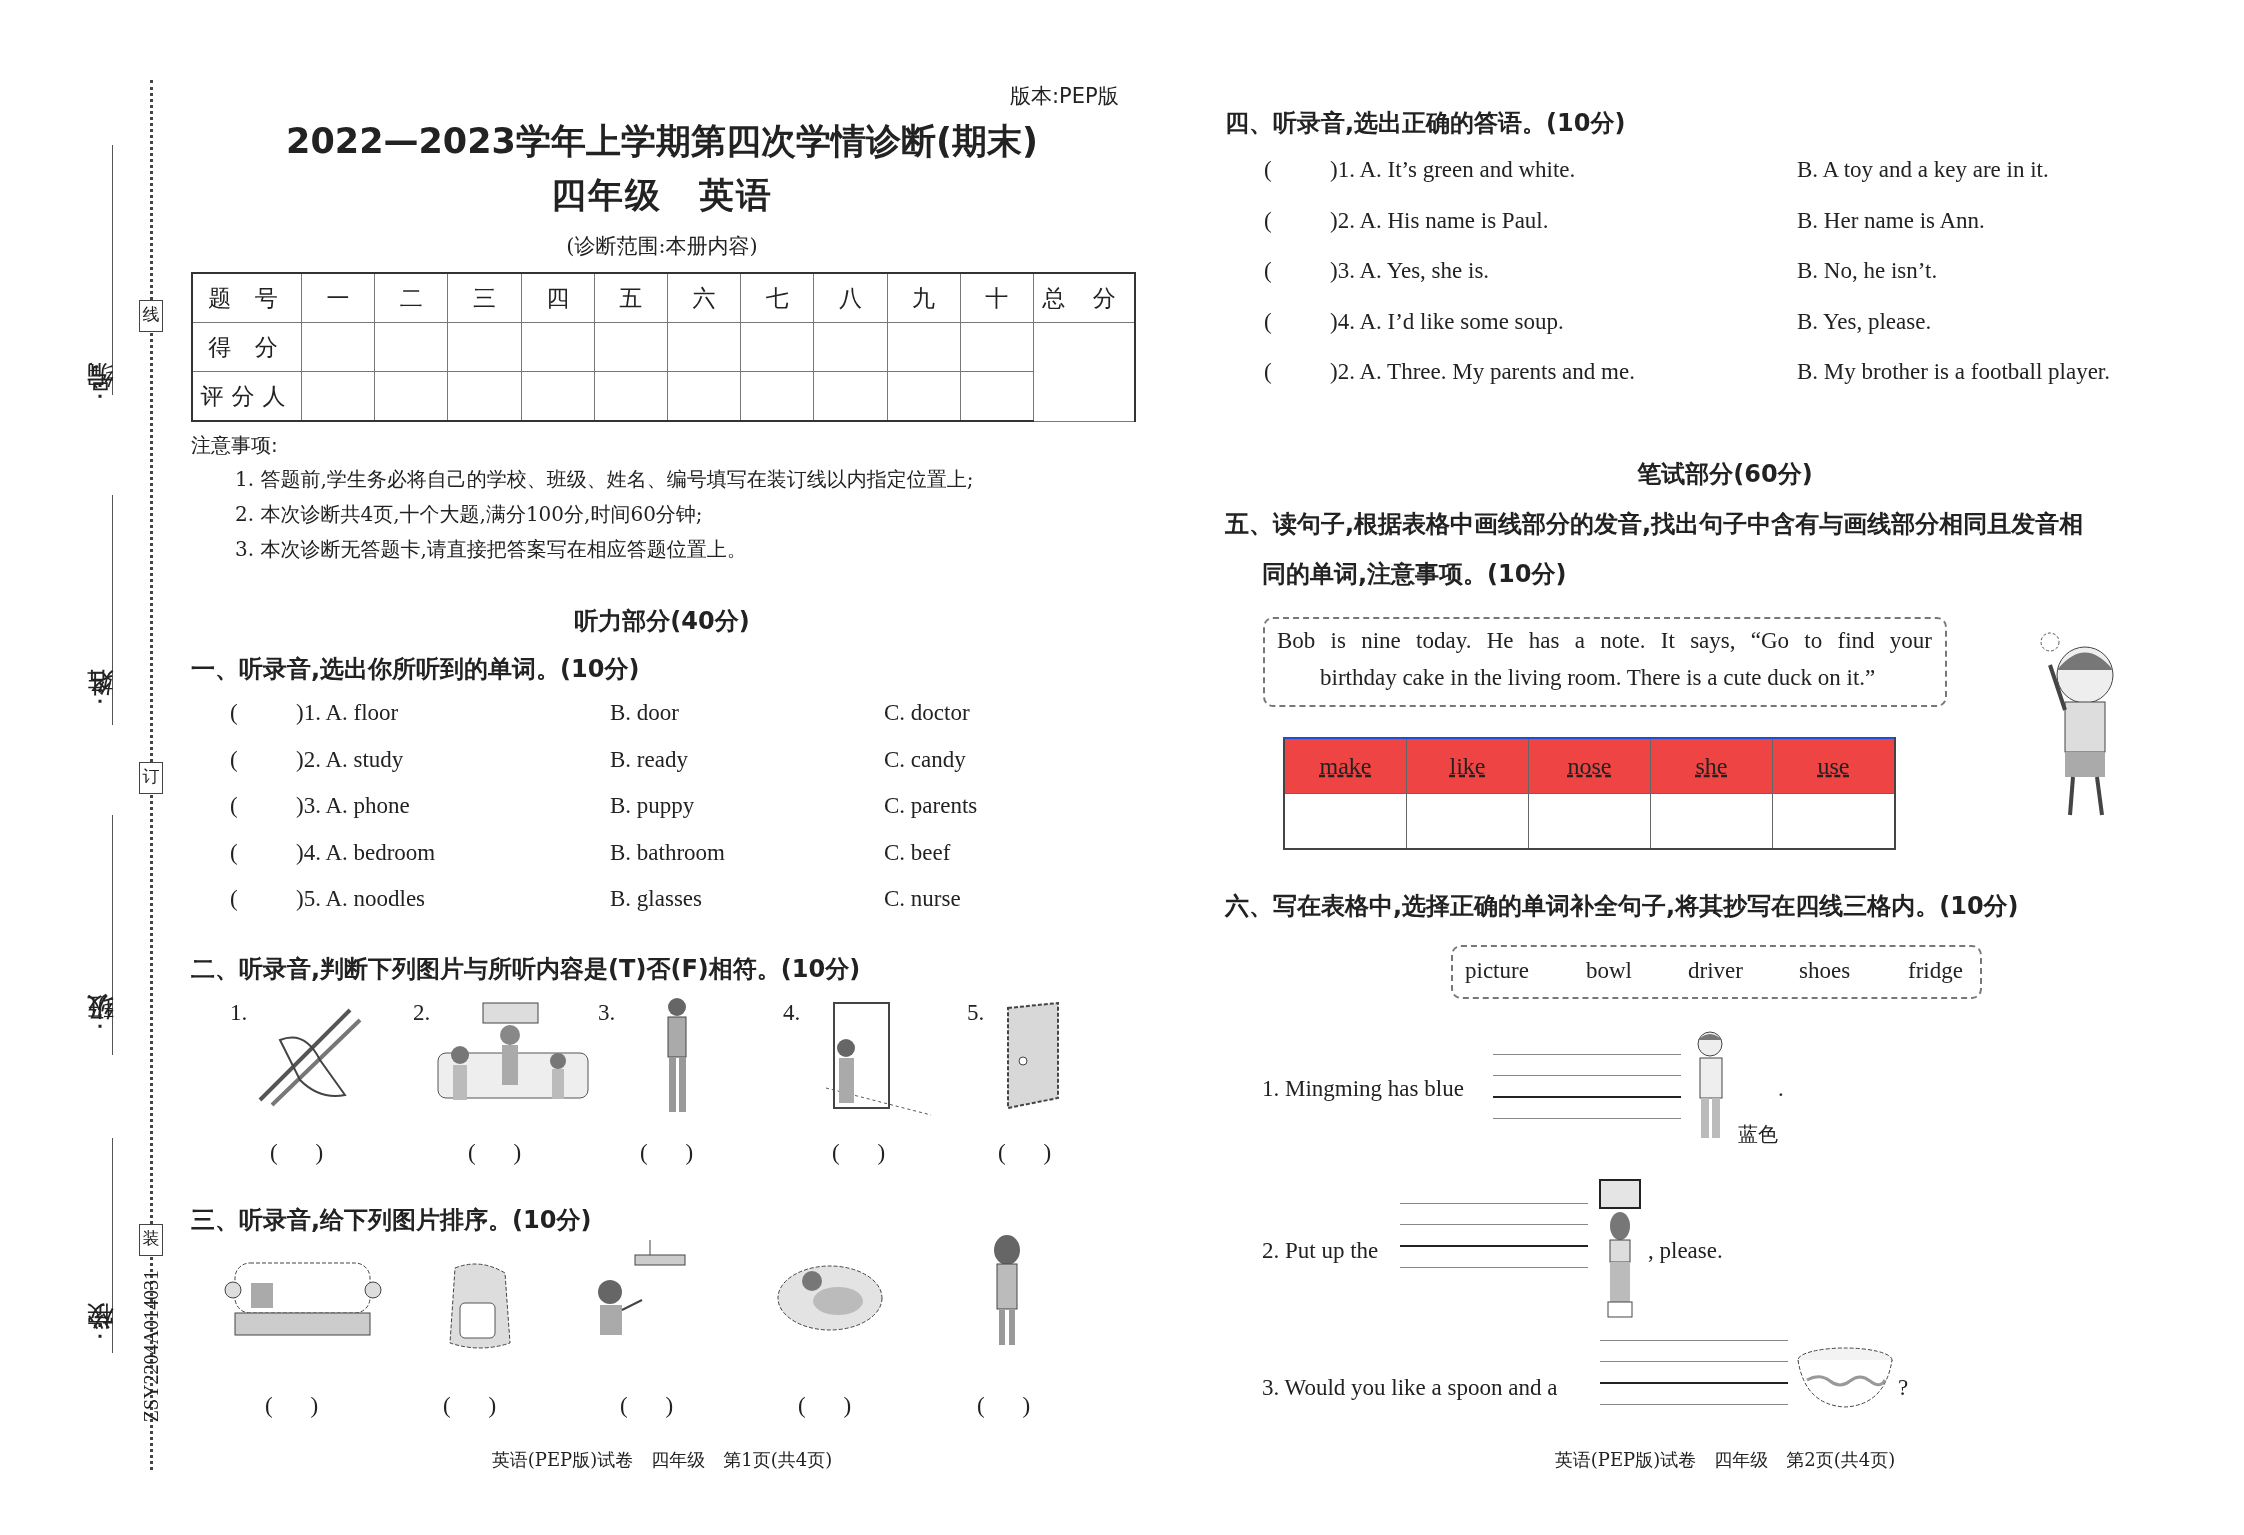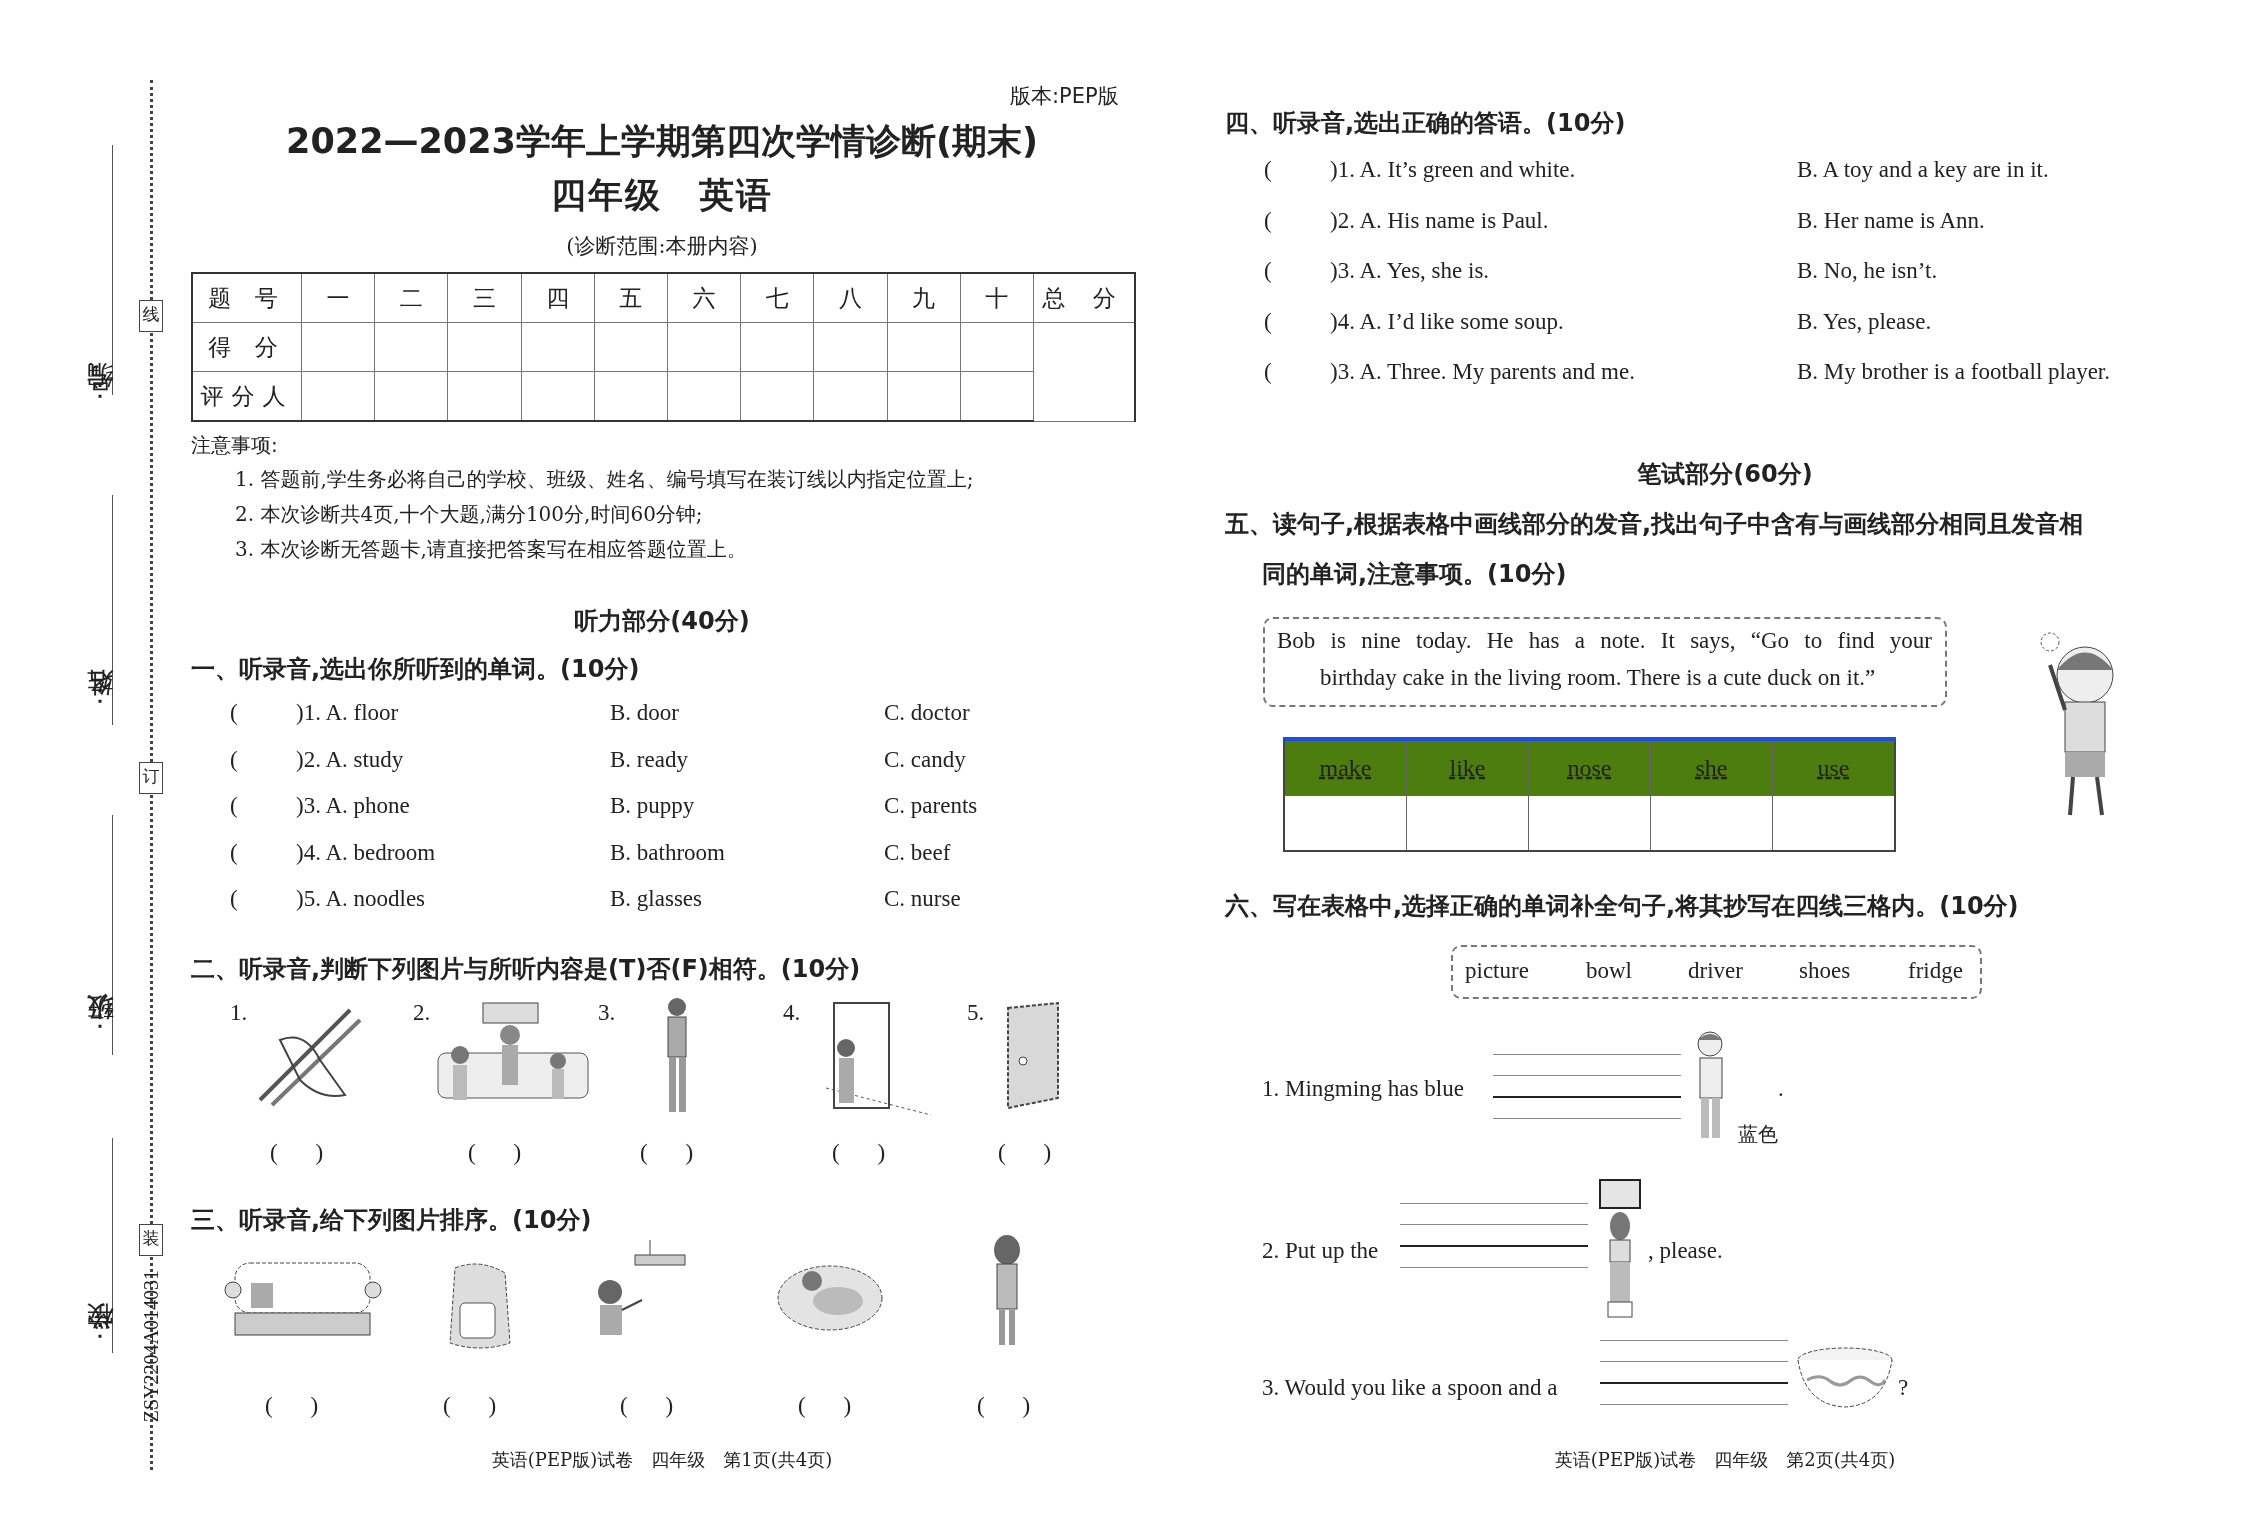--- a/index.html
+++ b/index.html
@@ -36,21 +36,21 @@
 
   .part-h { font-size:24px; }
   .sec-h { font-size:24px; }
   .q { font-size:23px; }
   .paren { font-size:23px; }
 
   .dashbox { position:absolute; border:2px dashed #777; border-radius:10px; }
 
   table.pron { position:absolute; left:1283px; top:737px; border-collapse:collapse; font-size:24px; }
   table.pron td { width:119px; height:52px; border:1px solid #666; text-align:center; }
-  table.pron tr:first-child td { background:#4d7c0f; border-top:4px solid #1d4ed8; }
+  table.pron tr:first-child td { background:#ef4444; border-top:2px solid #1d4ed8; }
   table.pron tr:last-child td { border-bottom:2px solid #444; }
   table.pron td:first-child { border-left:2px solid #444; }
   table.pron td:last-child { border-right:2px solid #444; }
   .ul { text-decoration:underline; text-decoration-style:dashed; }
 
   .fourline { position:absolute; width:188px; }
   .fourline div { height:0; border-top:1.5px solid #888; margin-bottom:20px; }
   .fourline div.base { border-top:2px solid #222; }
 
   .footer { font-size:18px; }
@@ -251,21 +251,21 @@
     <div class="abs paren en" style="left:1264px;top:207.5px">(</div>
     <div class="abs q en" style="left:1330px;top:207.5px">)2. A. His name is Paul.</div>
     <div class="abs q en" style="left:1797px;top:207.5px">B. Her name is Ann.</div>
     <div class="abs paren en" style="left:1264px;top:258px">(</div>
     <div class="abs q en" style="left:1330px;top:258px">)3. A. Yes, she is.</div>
     <div class="abs q en" style="left:1797px;top:258px">B. No, he isn’t.</div>
     <div class="abs paren en" style="left:1264px;top:308.5px">(</div>
     <div class="abs q en" style="left:1330px;top:308.5px">)4. A. I’d like some soup.</div>
     <div class="abs q en" style="left:1797px;top:308.5px">B. Yes, please.</div>
     <div class="abs paren en" style="left:1264px;top:359px">(</div>
-    <div class="abs q en" style="left:1330px;top:359px">)3. A. Three. My parents and me.</div>
+    <div class="abs q en" style="left:1330px;top:359px">)2. A. Three. My parents and me.</div>
     <div class="abs q en" style="left:1797px;top:359px">B. My brother is a football player.</div>
   </div>
 
 <div class="abs part-h hei" style="left:1225px;width:1000px;text-align:center;top:458px">笔试部分(60分)</div>
 <div class="abs sec-h hei" style="left:1225px;top:508px">五、读句子,根据表格中画线部分的发音,找出句子中含有与画线部分相同且发音相</div>
 <div class="abs sec-h hei" style="left:1262px;top:558px">同的单词,注意事项。(10分)</div>
 
 <div class="dashbox" style="left:1263px;top:617px;width:680px;height:86px"></div>
 <div class="abs q en" style="left:1277px;top:628px;width:655px;text-align:justify;text-align-last:justify">Bob is nine today. He has a note. It says, “Go to find your</div>
 <div class="abs q en" style="left:1320px;top:665px">birthday cake in the living room. There is a cute duck on it.”</div>

